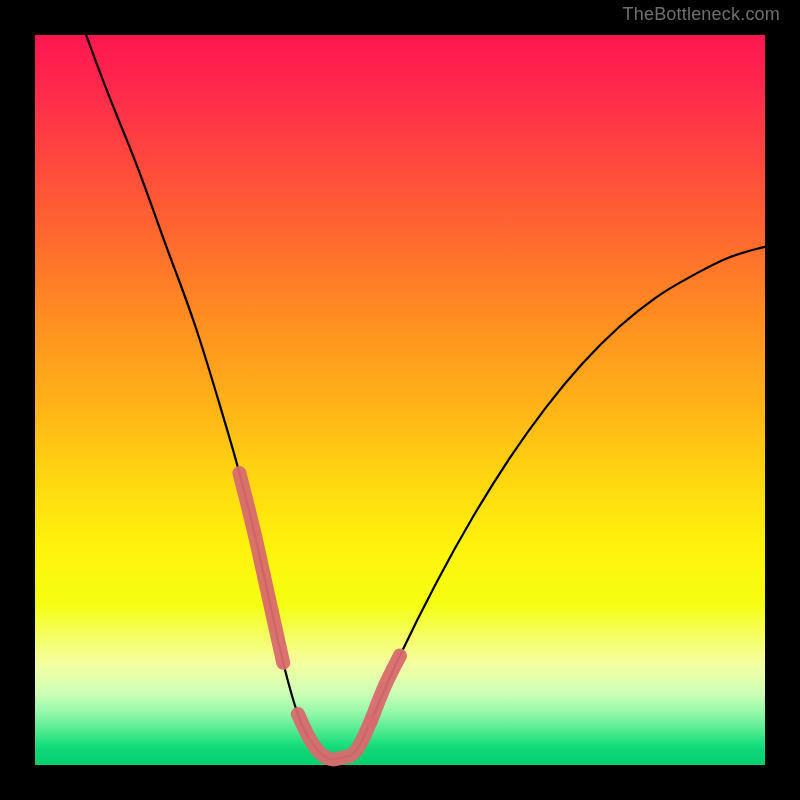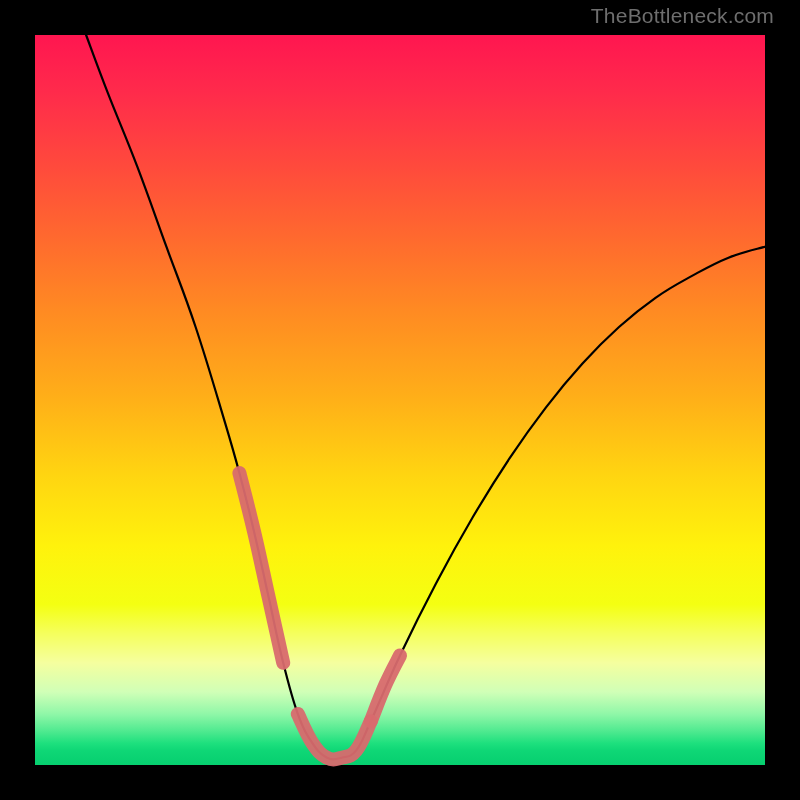--- a/index.html
+++ b/index.html
@@ -13,23 +13,23 @@
   }
   .stage {
     position: relative;
     width: 800px;
     height: 800px;
     background: #000;
   }
   .watermark {
     position: absolute;
     top: 4px;
-    right: 26px;
+    right: 20px;
     color: #6e6e6e;
-    font-size: 21px;
+    font-size: 18px;
     font-weight: 500;
     letter-spacing: 0.2px;
     z-index: 20;
     user-select: none;
     pointer-events: none;
   }
   .plot {
     position: absolute;
     left: 35px;
     top: 35px;

